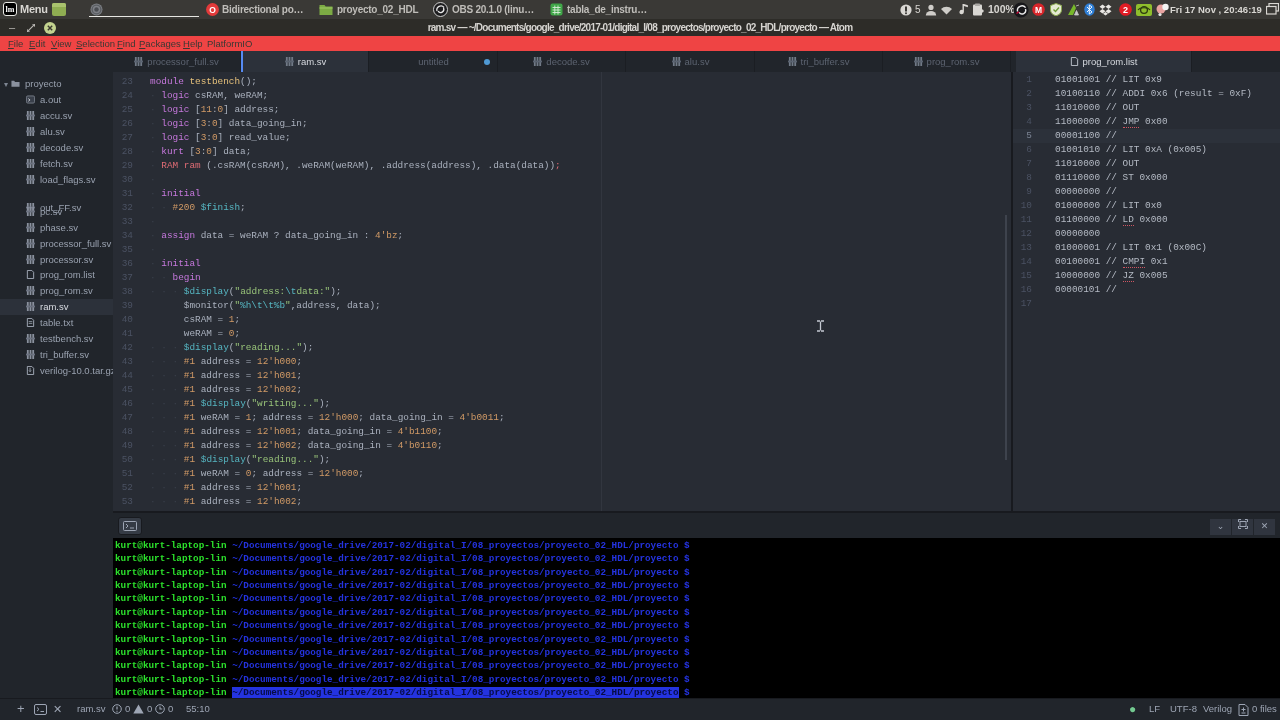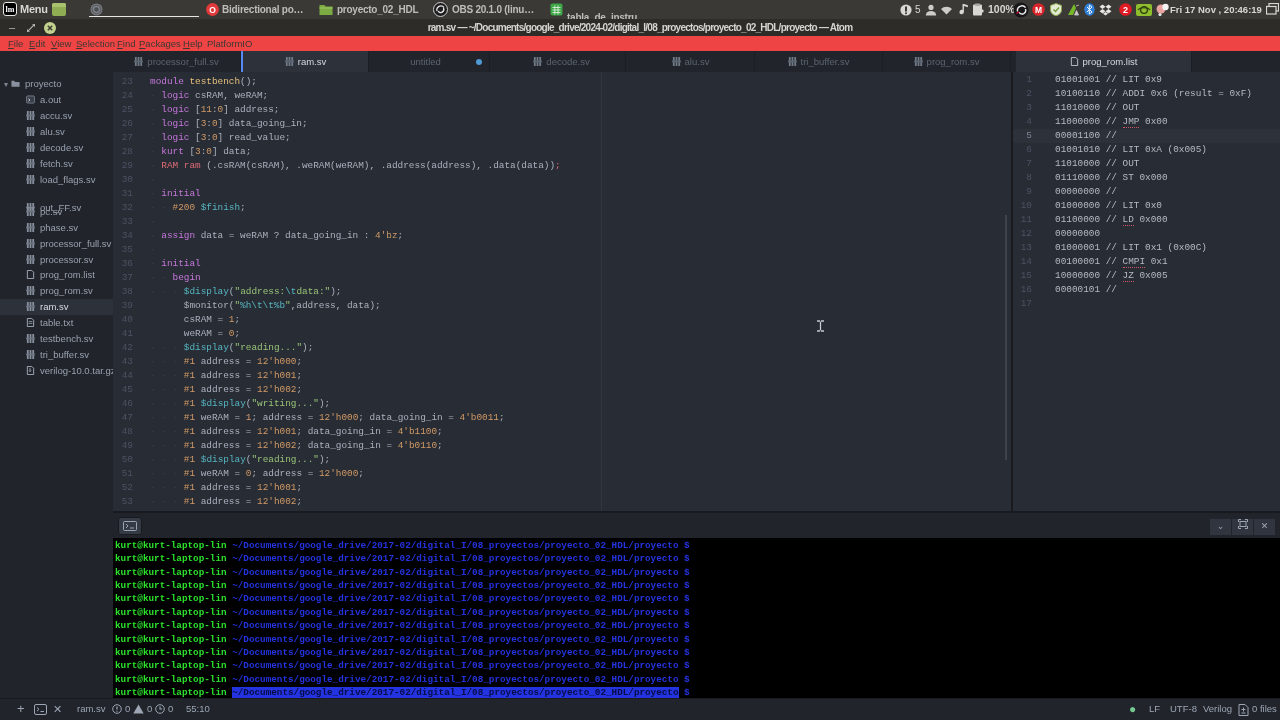--- a/index.html
+++ b/index.html
@@ -95,21 +95,21 @@
   <span class="wbtn" style="left:337px;">proyecto_02_HDL</span>
   <svg class="abs" style="left:433px;top:2px" width="15" height="15" viewBox="0 0 15 15">
       <circle cx="7.5" cy="7.5" r="7" fill="#1d1d1f" stroke="#cfcfcf" stroke-width="1"></circle>
       <path d="M4 9 a4 4 0 0 1 7-3.5 M10.5 6 a3.2 3.2 0 0 1-5.5 3.2" stroke="#e8e8e8" stroke-width="1.3" fill="none"></path>
     </svg>
   <span class="wbtn" style="left:452px;">OBS 20.1.0 (linu…</span>
   <svg class="abs" style="left:550px;top:3px" width="13" height="13" viewBox="0 0 13 13">
       <rect x="0.5" y="0.5" width="12" height="12" rx="2" fill="#3fa648"></rect>
       <path d="M2.5 4.5 h8 M2.5 7 h8 M2.5 9.5 h8 M4.8 2.5 v9 M8 2.5 v9" stroke="#d7ecd8" stroke-width="0.9"></path>
     </svg>
-  <span class="wbtn" style="left:567px;margin-top:8px;">tabla_de_instru…</span>
+  <span class="wbtn" style="left:567px;">tabla_de_instru…</span>
 
   <svg class="abs" style="left:900px;top:4px" width="12" height="12" viewBox="0 0 12 12">
       <circle cx="6" cy="6" r="5.6" fill="#d9d7d3"></circle>
       <rect x="5" y="2.5" width="2" height="5" fill="#3a3936"></rect>
       <circle cx="6" cy="9.2" r="1" fill="#3a3936"></circle>
     </svg>
   <span class="tray" style="left:915px;font-weight:400;font-size:10px">5</span>
   <svg class="abs" style="left:925px;top:4px" width="12" height="12" viewBox="0 0 12 12">
       <circle cx="6" cy="3.4" r="2.6" fill="#cfcdc9"></circle>
       <path d="M0.8 11.5 a5.2 4.6 0 0 1 10.4 0 z" fill="#cfcdc9"></path>
@@ -172,21 +172,21 @@
 </div>
 <div id="titlebar">
   <span style="position:absolute;left:9px;top:0;color:#b8b6b2;font-size:11px;line-height:16px;">–</span>
   <svg class="abs" style="left:27px;top:5px" width="8" height="8" viewBox="0 0 8 8">
       <path d="M0 8 L8 0 M0 5 V8 h3 M8 3 V0 h-3" stroke="#b8b6b2" stroke-width="1.2" fill="none"></path>
     </svg>
   <svg class="abs" style="left:44px;top:2.5px" width="12" height="12" viewBox="0 0 12 12">
       <circle cx="6" cy="6" r="6" fill="#c3d38f"></circle>
       <path d="M3.8 3.8 l4.4 4.4 M8.2 3.8 l-4.4 4.4" stroke="#3a3a30" stroke-width="1.4"></path>
     </svg>
-  <div class="t">ram.sv — ~/Documents/google_drive/2024-02/digital_I/08_proyectos/proyecto_02_HDL/proyecto — Atom</div>
+  <div class="t">ram.sv — ~/Documents/google_drive/2017-01/digital_I/08_proyectos/proyecto_02_HDL/proyecto — Atom</div>
 </div>
 <div id="menubar">
   <span style="left:8px"><u>F</u>ile</span>
   <span style="left:29px"><u>E</u>dit</span>
   <span style="left:51px"><u>V</u>iew</span>
   <span style="left:76px"><u>S</u>election</span>
   <span style="left:117px"><u>F</u>ind</span>
   <span style="left:139px"><u>P</u>ackages</span>
   <span style="left:183px"><u>H</u>elp</span>
   <span style="left:207px">PlatformIO</span>
@@ -201,21 +201,21 @@
         </g>
       </svg><span>processor_full.sv</span></div>
 <div class="tab active" style="left:241px;width:128px"><svg class="ti" viewBox="0 0 10 10">
         <g fill="#717a87">
           <rect x="1" y="0" width="2" height="10"></rect>
           <rect x="4" y="0" width="2" height="10"></rect>
           <rect x="7" y="0" width="2" height="10"></rect>
           <rect x="0" y="4" width="10" height="2" fill="#5a6370"></rect>
         </g>
       </svg><span>ram.sv</span></div>
-<div class="tab" style="left:362px;width:128px"><span>untitled</span><span class="moddot"></span></div>
+<div class="tab" style="left:370px;width:128px"><span>untitled</span><span class="moddot"></span></div>
 <div class="tab" style="left:498px;width:128px"><svg class="ti" viewBox="0 0 10 10">
         <g fill="#717a87">
           <rect x="1" y="0" width="2" height="10"></rect>
           <rect x="4" y="0" width="2" height="10"></rect>
           <rect x="7" y="0" width="2" height="10"></rect>
           <rect x="0" y="4" width="10" height="2" fill="#5a6370"></rect>
         </g>
       </svg><span>decode.sv</span></div>
 <div class="tab" style="left:627px;width:128px"><svg class="ti" viewBox="0 0 10 10">
         <g fill="#717a87">

